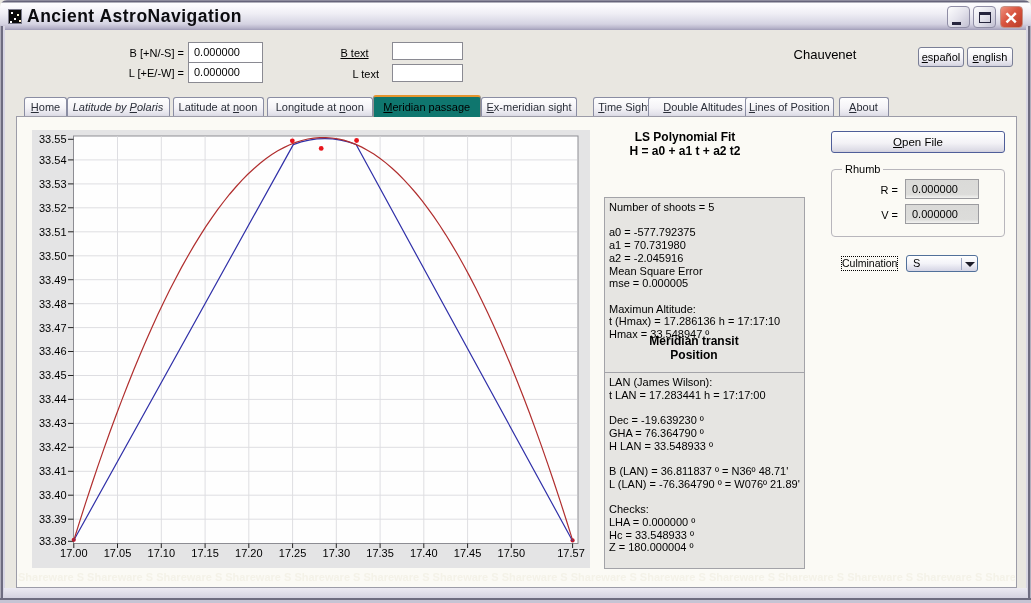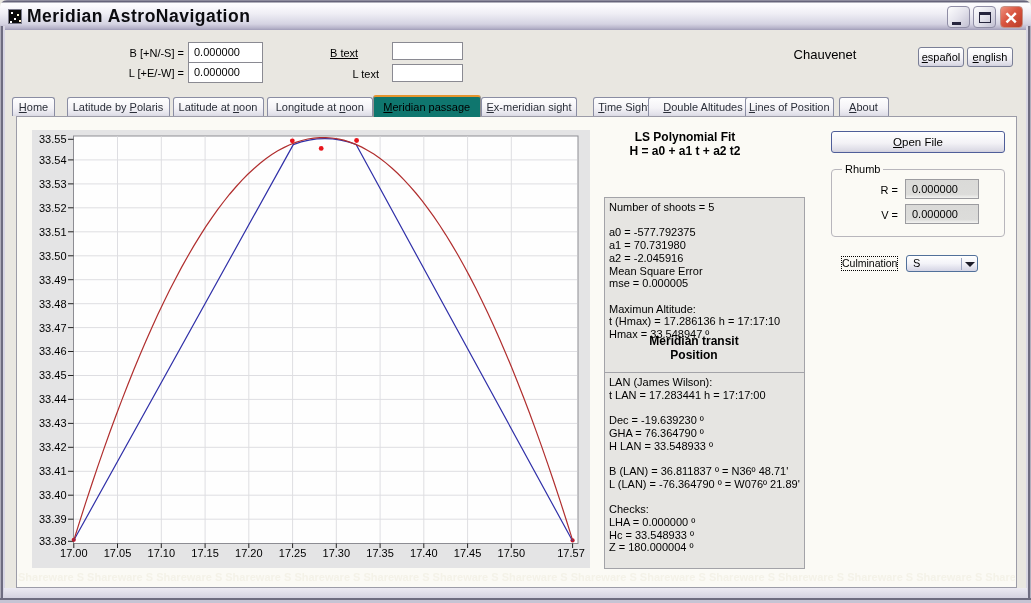--- a/index.html
+++ b/index.html
@@ -56,51 +56,51 @@
 <body>
 <div class="win">
   <div class="abs title">
     <div class="ticon">
         <i style="left:2px;top:2px"></i>
         <i style="left:8px;top:4px;background:#ffd"></i>
         <i style="left:5px;top:8px"></i>
         <i style="left:10px;top:10px;background:#fec"></i>
         <i style="left:1px;top:11px"></i>
       </div>
-    <div class="txt">Meridian AstroNavigation</div>
+    <div class="txt">Ancient AstroNavigation</div>
     <div class="wbtn min">
         <div class="minbar"></div>
       </div>
     <div class="wbtn max">
         <div class="maxsq"></div>
       </div>
     <div class="wbtn close">
         <div class="xg">✕</div>
       </div>
   </div>
   <div class="abs b-left"></div>
     <div class="abs b-right"></div>
   <div class="abs b-bottom1"></div>
     <div class="abs b-bottom2"></div>
 
   <div class="lbl" style="left:104px;top:46.5px;width:80px;text-align:right;">B [+N/-S] =</div>
   <div class="lbl" style="left:104px;top:67px;width:80px;text-align:right;">L [+E/-W] =</div>
   <div class="tbox" style="left:188px;top:42px;width:75px;height:21px;">0.000000</div>
   <div class="tbox" style="left:188px;top:62px;width:75px;height:21px;">0.000000</div>
-  <div class="lbl" style="left:330px;top:46.5px;width:49px;text-align:left;text-decoration:underline;">B text</div>
+  <div class="lbl" style="left:330px;top:46.5px;width:49px;text-align:center;text-decoration:underline;">B text</div>
   <div class="lbl" style="left:330px;top:68px;width:49px;text-align:right;">L text</div>
   <div class="tbox" style="left:392px;top:42px;width:71px;height:18px;"></div>
   <div class="tbox" style="left:392px;top:64px;width:71px;height:18px;"></div>
   <div class="lbl" style="left:780px;top:47px;width:90px;text-align:center;font-size:13px;">Chauvenet</div>
   <div class="btn" style="left:918px;top:47px;width:46px;height:20px;line-height:18px;"><u>e</u>spañol</div>
   <div class="btn" style="left:967px;top:47px;width:46px;height:20px;line-height:18px;"><u>e</u>nglish</div>
 
   <div class="abs pageline"></div>
-  <div class="tab" style="left:12px;width:43px;"><u>H</u>ome</div>
-  <div class="tab" style="left:66.5px;width:103px;">Latitude by <u>P</u>olaris</div>
+  <div class="tab" style="left:24px;width:43px;"><u>H</u>ome</div>
+  <div class="tab" style="left:66.5px;width:103px;font-style:italic;">Latitude by <u>P</u>olaris</div>
   <div class="tab" style="left:172.5px;width:91px;">Latitude at <u>n</u>oon</div>
   <div class="tab" style="left:267px;width:105.5px;">Longitude at <u>n</u>oon</div>
   <div class="tab sel" style="left:373px;width:107.5px;"><u>M</u>eridian passage</div>
   <div class="tab" style="left:481px;width:96px;"><u>E</u>x-meridian sight</div>
   <div class="tab" style="left:593px;width:62.5px;"><u>T</u>ime Sight</div>
   <div class="tab" style="left:648px;width:110px;"><u>D</u>ouble Altitudes</div>
   <div class="tab" style="left:745px;width:88.5px;"><u>L</u>ines of Position</div>
   <div class="tab" style="left:838.5px;width:50px;"><u>A</u>bout</div>
 
   <div class="abs chartbox"></div>

